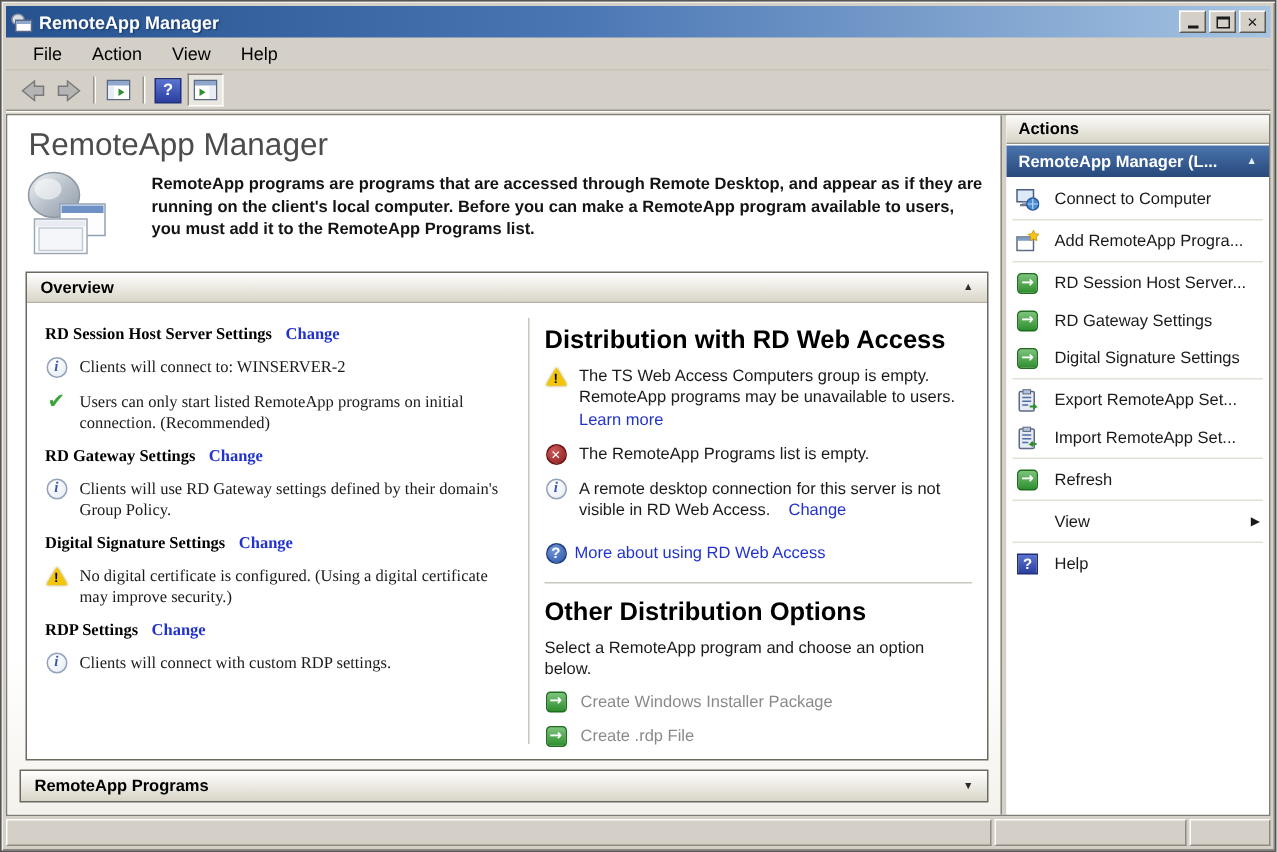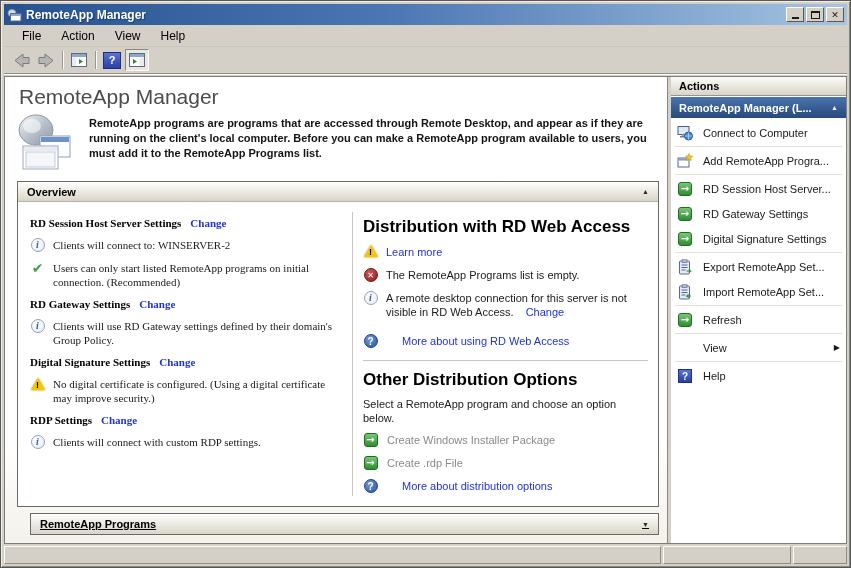--- a/index.html
+++ b/index.html
@@ -56,21 +56,21 @@
   .console-frame { flex:1; min-height:0; display:flex;
     border:1px solid #7f7d76; margin-top:2px; background:#fff; }
 
   
   .main { width:662px; flex:none; display:flex; flex-direction:column;
     background:linear-gradient(#ffffff 0%, #ffffff 78%, #f4f2ec 100%); min-width:0; }
   .page-title { font-size:21px; color:#4c4c4c; padding:8px 0 0 14px; flex:none; }
   .intro-row { display:flex; gap:10px; padding:2px 10px 0 10px; flex:none; }
   .intro-icon { flex:none; width:64px; height:64px; }
   .intro { font-weight:bold; font-size:11px; line-height:15px; color:#141414;
-    max-width:572px; padding-top:5px; }
+    max-width:572px; padding-top:5px;margin-left:12px; }
 
   .panel { border:1px solid #6b6960; background:#fff; }
   .panel-header { height:20px; background:linear-gradient(#ffffff,#d9d5c7);
     display:flex; align-items:center; padding:0 9px; font-size:11px; font-weight:bold; color:#000; }
   .panel-arrow { margin-left:auto; font-size:7px; color:#2b2b2b; }
 
   .overview { flex:1; min-height:0; margin:6px 8px 0 12px; display:flex; flex-direction:column; }
   .overview > .panel-header { border-bottom:1px solid #b6b2a6; flex:none; }
   .overview-body { flex:1; min-height:0; display:flex; background:#fff; overflow:hidden; }
   .col-left { width:334px; flex:none; padding:10px 8px 0 12px;font-family:Liberation Serif, serif; }
@@ -80,26 +80,26 @@
   .sec-title-row { display:flex; gap:9px; font-size:11px; font-weight:bold;
     margin:5px 0 9px 0; align-items:baseline; }
   .link-b { color:#2233cc; font-weight:bold; text-decoration:none; cursor:pointer; }
   .link { color:#2233cc; text-decoration:none; cursor:pointer; }
   .item-row { display:flex; gap:8px; margin:0 0 9px 0; font-size:11px; line-height:14px; color:#1a1a1a; }
   .item-icon-cell { flex:none; width:15px; display:flex; justify-content:center; }
 
   .rc-title { font-size:17px; font-weight:bold; margin:5px 0 7px 0; color:#000; }
   .learn-more { display:block; margin-top:1px; }
   .inline-change { margin-left:9px; }
-  .more-row { display:flex; gap:24px; margin:15px 0 12px 0; font-size:11px; align-items:center; }
+  .more-row { display:flex; gap:5px; margin:15px 0 12px 0; font-size:11px; align-items:center; }
   .hdiv { height:1px; background:#c9c6bd; margin:2px 0 9px 0; }
   .rc-sub { font-size:11px; line-height:14px; margin:3px 0 8px 0; max-width:280px; color:#1a1a1a; }
   .opt-row { display:flex; gap:9px; align-items:center; margin:0 0 9px 0; font-size:11px; color:#8a8a8a; }
 
-  .programs-bar { flex:none; margin:6px 8px 8px 25px;text-decoration:underline; }
+  .programs-bar { flex:none; margin:6px 8px 8px 8px; }
 
   
   .splitter { width:4px; flex:none; background:#d4d0c8; border-left:1px solid #8c8880; }
   .actions { flex:1; display:flex; flex-direction:column; background:#fff; min-width:0; }
   .actions-title { height:19px; flex:none; background:linear-gradient(#fcfbf8,#d8d4c7);
     border-bottom:1px solid #9a958a; font-weight:bold; font-size:11px; color:#000;
     display:flex; align-items:center; padding:0 8px; }
   .group-header { height:21px; flex:none; margin-top:1px;
     background:linear-gradient(#4a74ad,#27497c); color:#fff; font-weight:bold; font-size:11px;
     display:flex; align-items:center; padding:0 8px; white-space:nowrap; overflow:hidden; }
@@ -299,20 +299,21 @@
           <div class="col-div"></div>
 
           <div class="col-right">
             <div class="rc-title">Distribution with RD Web Access</div>
 
             <div class="item-row">
               <span class="item-icon-cell">
                   <span class="i-warn"></span>
                 </span>
               <span>
+                <span>The TS Web Access Computers group is empty. RemoteApp programs may be unavailable to users.</span>
                 <a class="link learn-more">Learn more</a>
               </span>
             </div>
 
             <div class="item-row">
               <span class="item-icon-cell">
                   <span class="i-error"></span>
                 </span>
               <span>The RemoteApp Programs list is empty.</span>
             </div>

